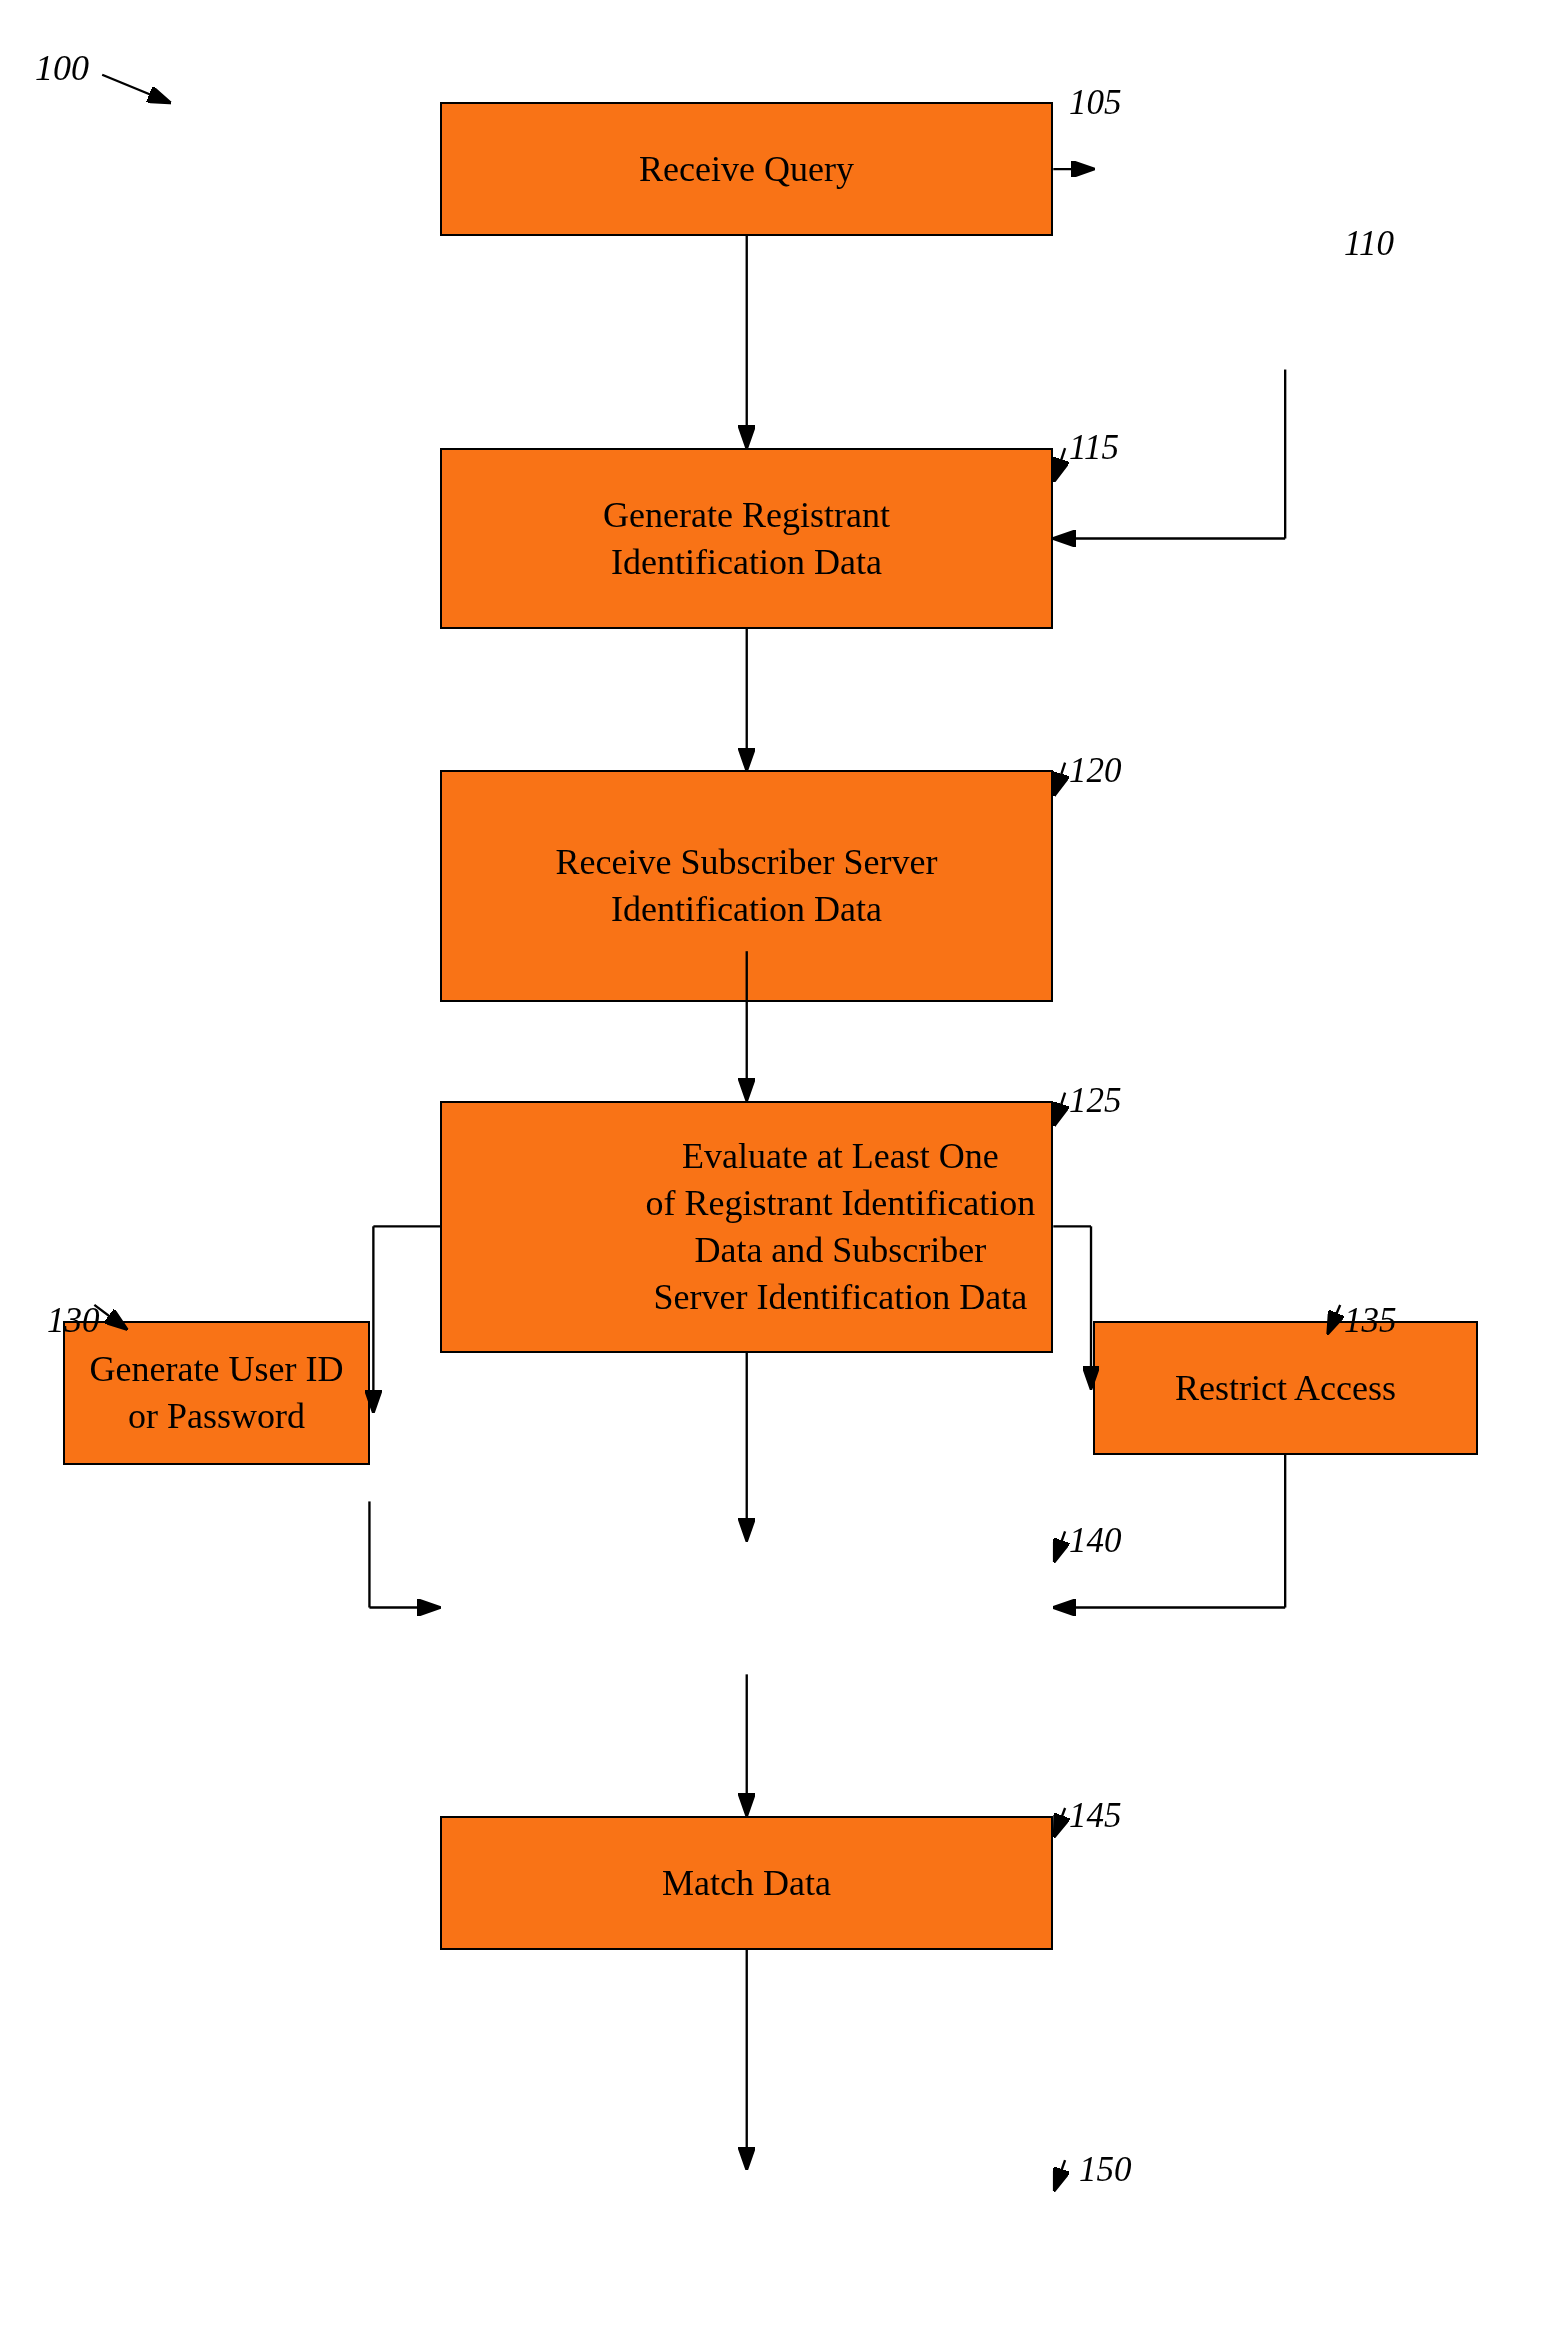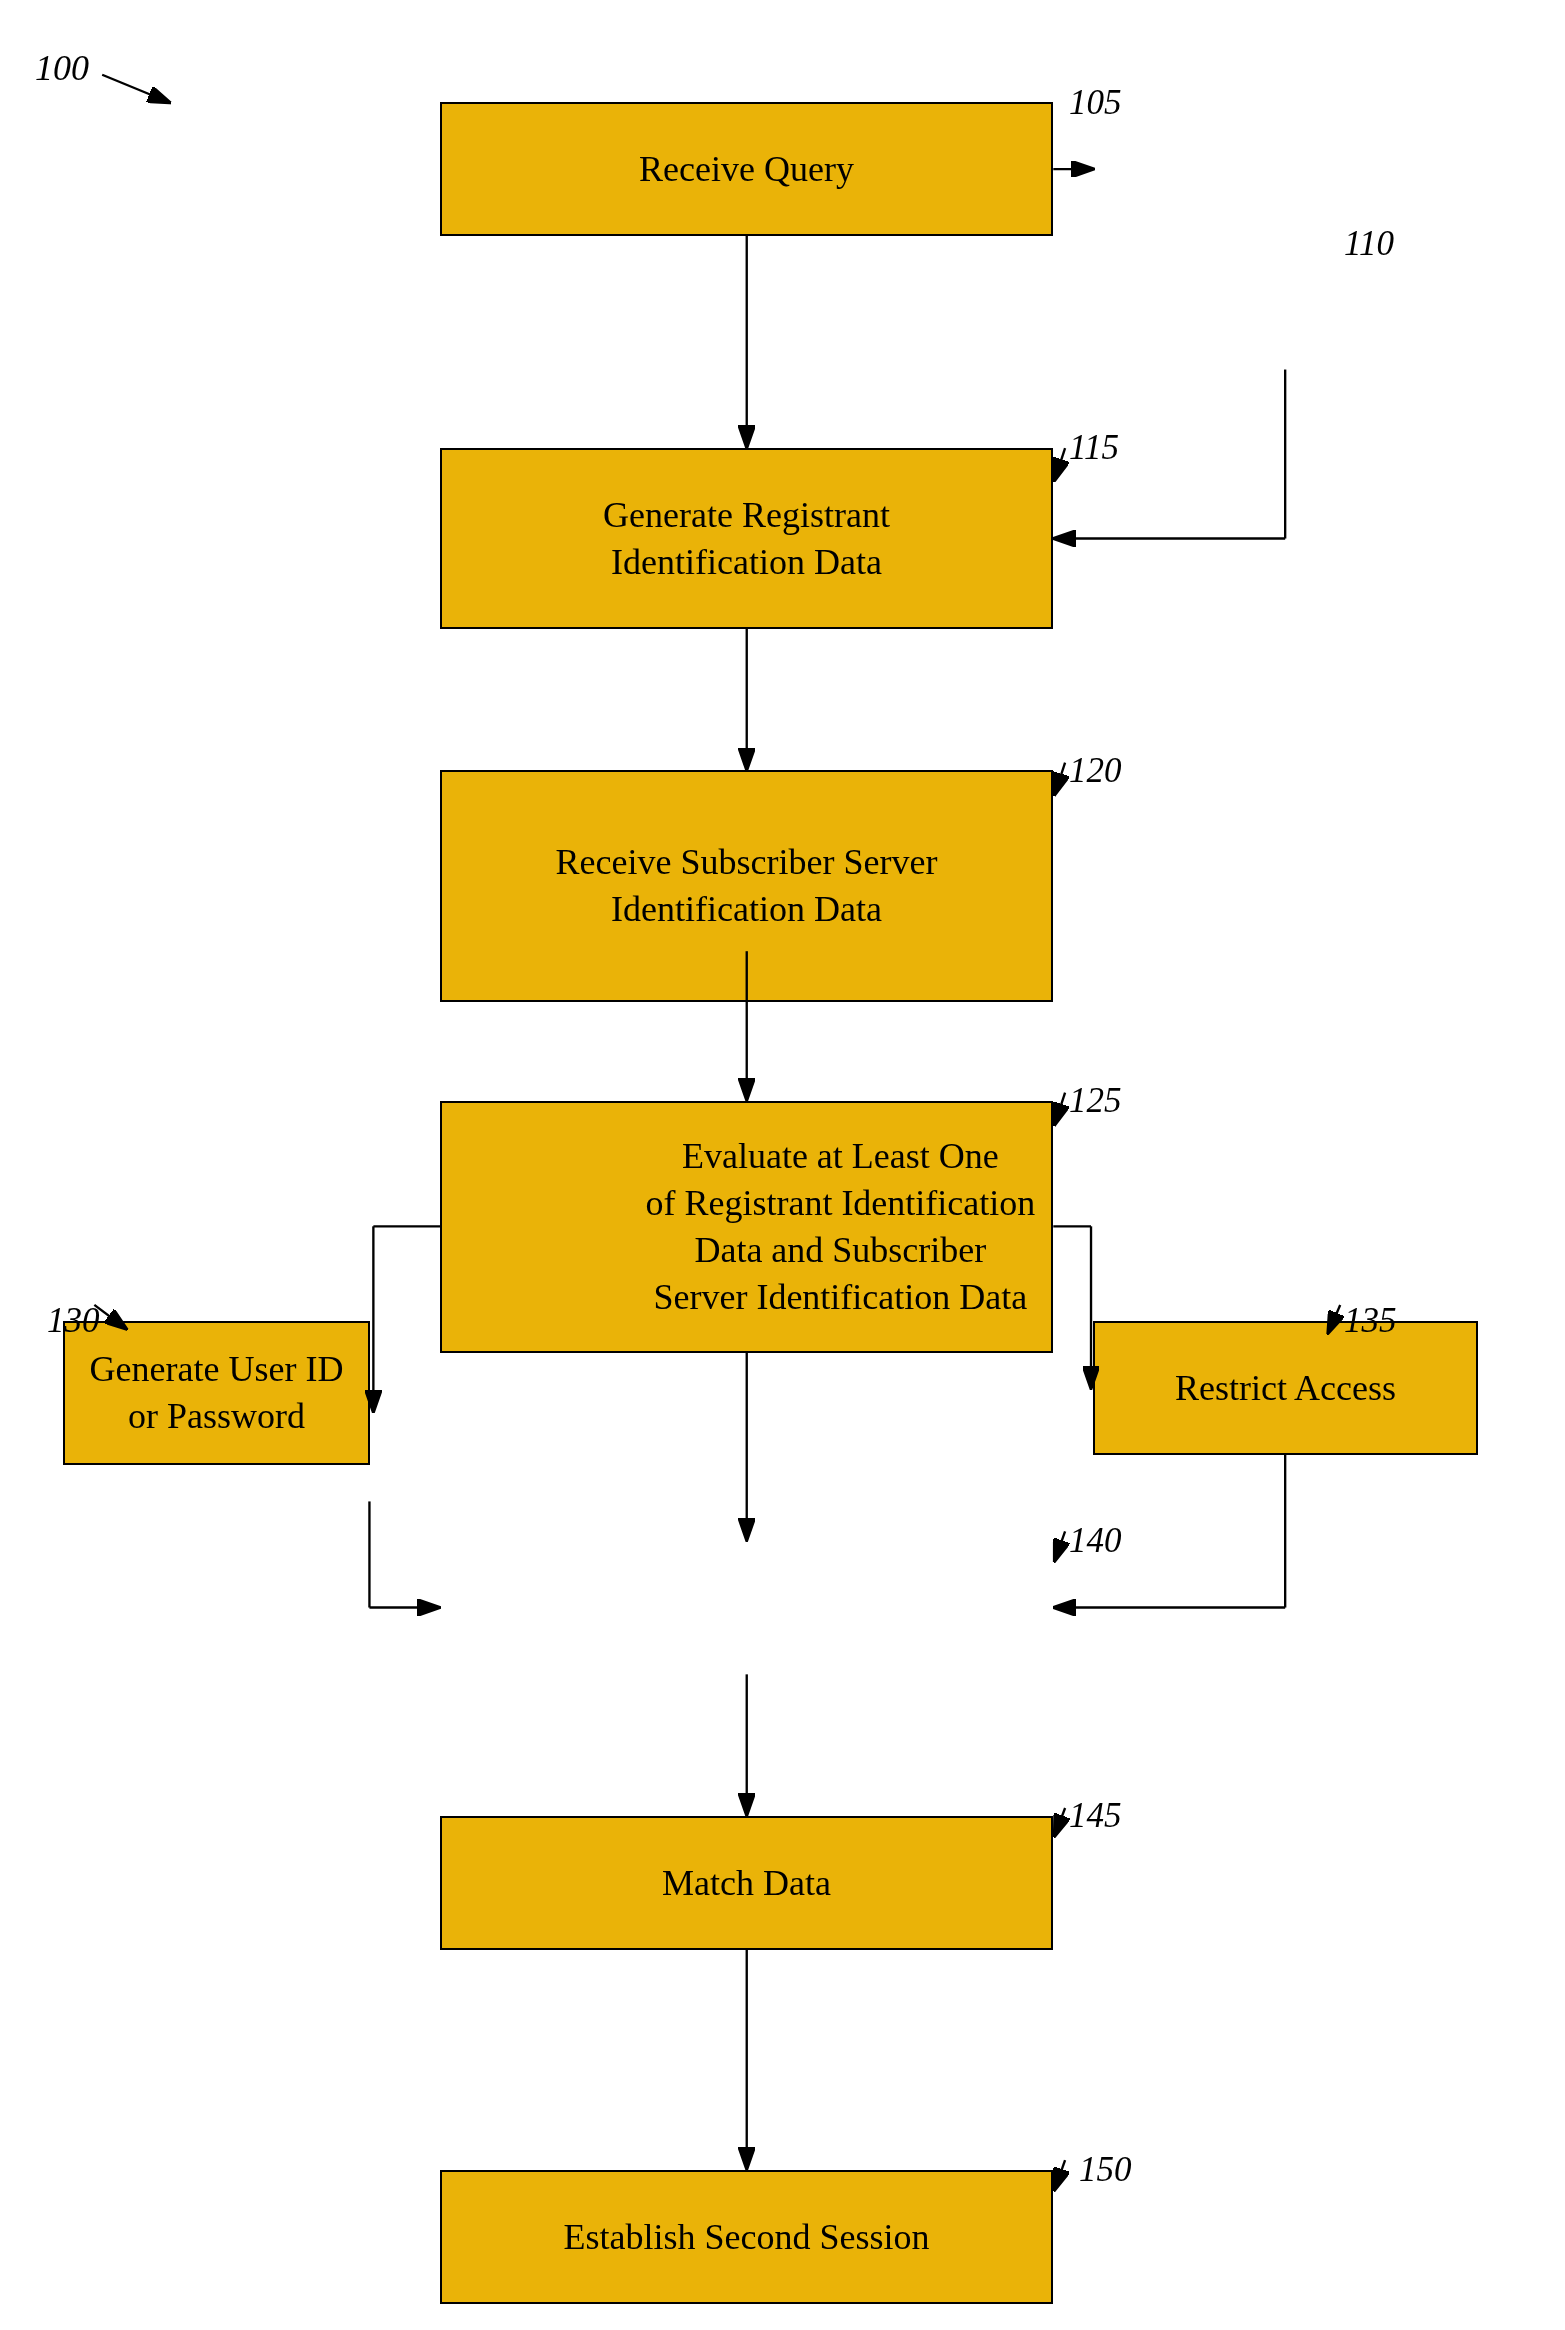--- a/index.html
+++ b/index.html
@@ -12,21 +12,21 @@
       overflow: hidden;
     }
     .diagram {
       position: relative;
       width: 1565px;
       height: 2330px;
     }
     .box {
       position: absolute;
       border: 2px solid #000;
-      background: #eab308;
+      background: #f97316;
       display: flex;
       align-items: center;
       justify-content: center;
       text-align: center;
       font-size: 36px;
       line-height: 1.3;
       padding: 7.9px 15.7px;
     }
     .label {
       position: absolute;
@@ -104,23 +104,20 @@
   </div>
   <div class="label" style="left:1344px; top:1301px;">135</div>
 
   <div class="label" style="left:1069px; top:1521px;">140</div>
 
   <div class="box" style="left:440px; top:1816px; width:613px; height:134px;">
     <span>Match Data</span>
   </div>
   <div class="label" style="left:1069px; top:1796px;">145</div>
 
-  <div class="box" style="left:440px; top:2170px; width:613px; height:134px;">
-    <span>Establish Second Session</span>
-  </div>
   <div class="label" style="left:1079px; top:2150px;">150</div>
 
   <svg class="arrows" viewBox="0 0 1991 2964" width="1565" height="2330">
     <defs>
       <marker id="arrowhead" markerWidth="10" markerHeight="7" refX="9" refY="3.5" orient="auto">
         <polygon points="0 0, 10 3.5, 0 7" fill="#000"></polygon>
       </marker>
     </defs>
 
     <line x1="130" y1="95" x2="215" y2="130" marker-end="url(#arrowhead)"></line>

